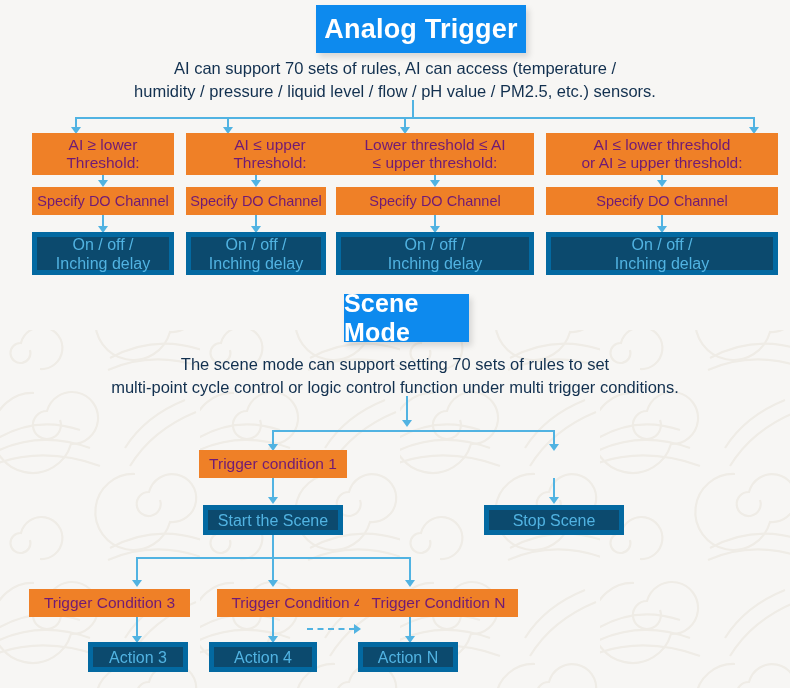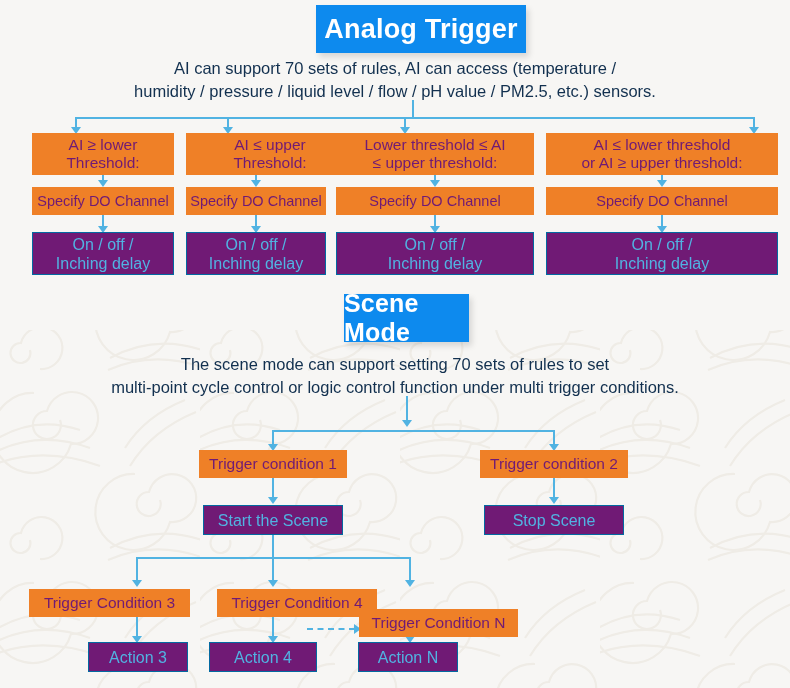--- a/index.html
+++ b/index.html
@@ -52,22 +52,22 @@
   }
   .box.orange{
     background:#ef8027;
     color:#701a75;
     font-size:15.5px;
     line-height:18.5px;
     white-space:pre-line;
   }
   .box.orange.small{font-size:14.5px;}
   .box.outline{
-    background:#701a75;
-    border:1px solid #0369a1;
+    background:#0c4a6e;
+    border:5px solid #0369a1;
     color:#51b3e2;
     font-size:16px;
     line-height:19px;
     white-space:pre-line;
   }
 
   
   .vline{position:absolute;width:2px;background:#51b3e2;z-index:3;}
   .hline{position:absolute;height:2px;background:#51b3e2;z-index:3;}
   .arrow{
@@ -175,21 +175,20 @@
   <div class="vline" style="left:406px;top:396px;height:28px;"></div>
   <div class="arrow" style="left:402px;top:420px;"></div>
   <div class="hline" style="left:272px;top:430px;width:283px;"></div>
 
   <div class="vline" style="left:272px;top:430px;height:16px;"></div>
   <div class="arrow" style="left:268px;top:444px;"></div>
   <div class="vline" style="left:553px;top:430px;height:16px;"></div>
   <div class="arrow" style="left:549px;top:444px;"></div>
 
   <div class="box orange" style="left:199px;top:450px;width:148px;height:28px;">Trigger condition 1</div>
-  <div class="box orange" style="left:480px;top:450px;width:148px;height:28px;">Trigger condition 2</div>
 
   <div class="vline" style="left:272px;top:478px;height:20px;"></div>
   <div class="arrow" style="left:268px;top:497px;"></div>
   <div class="vline" style="left:553px;top:478px;height:20px;"></div>
   <div class="arrow" style="left:549px;top:497px;"></div>
 
   <div class="box outline" style="left:203px;top:505px;width:140px;height:30px;">Start the Scene</div>
   <div class="box outline" style="left:484px;top:505px;width:140px;height:30px;">Stop Scene</div>
 
   <div class="vline" style="left:272px;top:535px;height:23px;"></div>
@@ -197,21 +196,21 @@
 
   <div class="vline" style="left:136px;top:557px;height:24px;"></div>
   <div class="arrow" style="left:132px;top:580px;"></div>
   <div class="vline" style="left:272px;top:557px;height:24px;"></div>
   <div class="arrow" style="left:268px;top:580px;"></div>
   <div class="vline" style="left:409px;top:557px;height:24px;"></div>
   <div class="arrow" style="left:405px;top:580px;"></div>
 
   <div class="box orange" style="left:29px;top:589px;width:161px;height:28px;">Trigger Condition 3</div>
   <div class="box orange" style="left:194px;top:589px;width:160px;height:28px;margin-left:23px;">Trigger Condition 4</div>
-  <div class="box orange" style="left:359px;top:589px;width:159px;height:28px;margin-top:20px;">Trigger Condition N</div>
+  <div class="box orange" style="left:359px;top:589px;width:159px;height:28px;">Trigger Condition N</div>
 
   <div class="dashline" style="left:307px;top:628px;width:48px;"></div>
   <div class="arrow-right" style="left:354px;top:624px;"></div>
 
   <div class="vline" style="left:136px;top:617px;height:20px;"></div>
   <div class="arrow" style="left:132px;top:636px;"></div>
   <div class="vline" style="left:272px;top:617px;height:20px;"></div>
   <div class="arrow" style="left:268px;top:636px;"></div>
   <div class="vline" style="left:409px;top:617px;height:20px;"></div>
   <div class="arrow" style="left:405px;top:636px;"></div>

